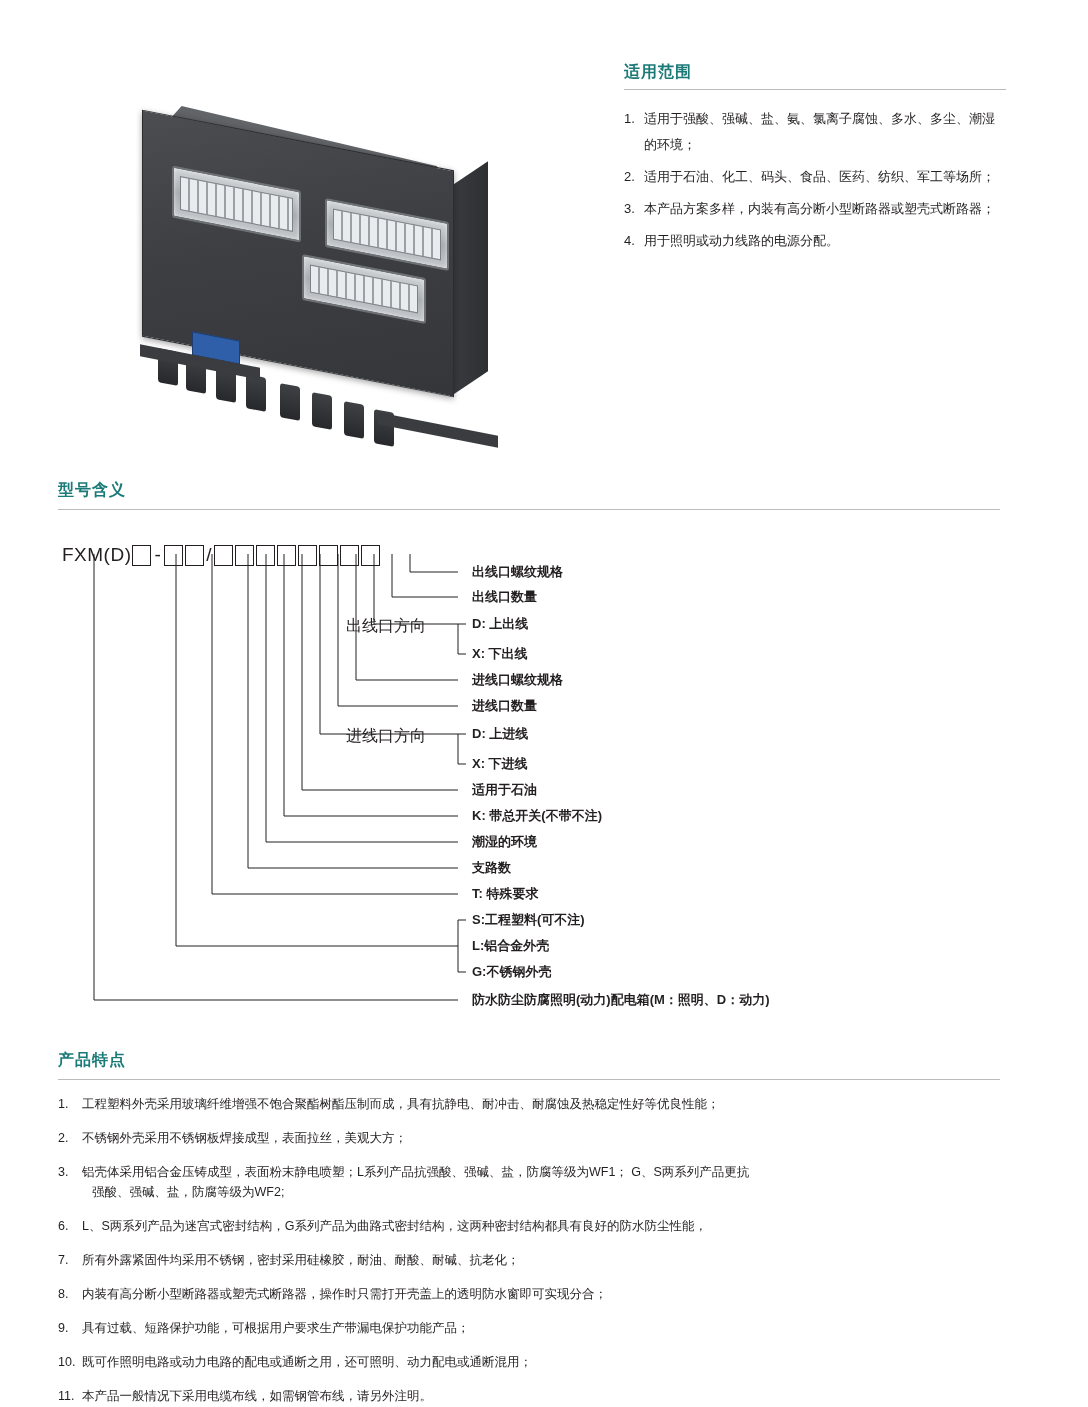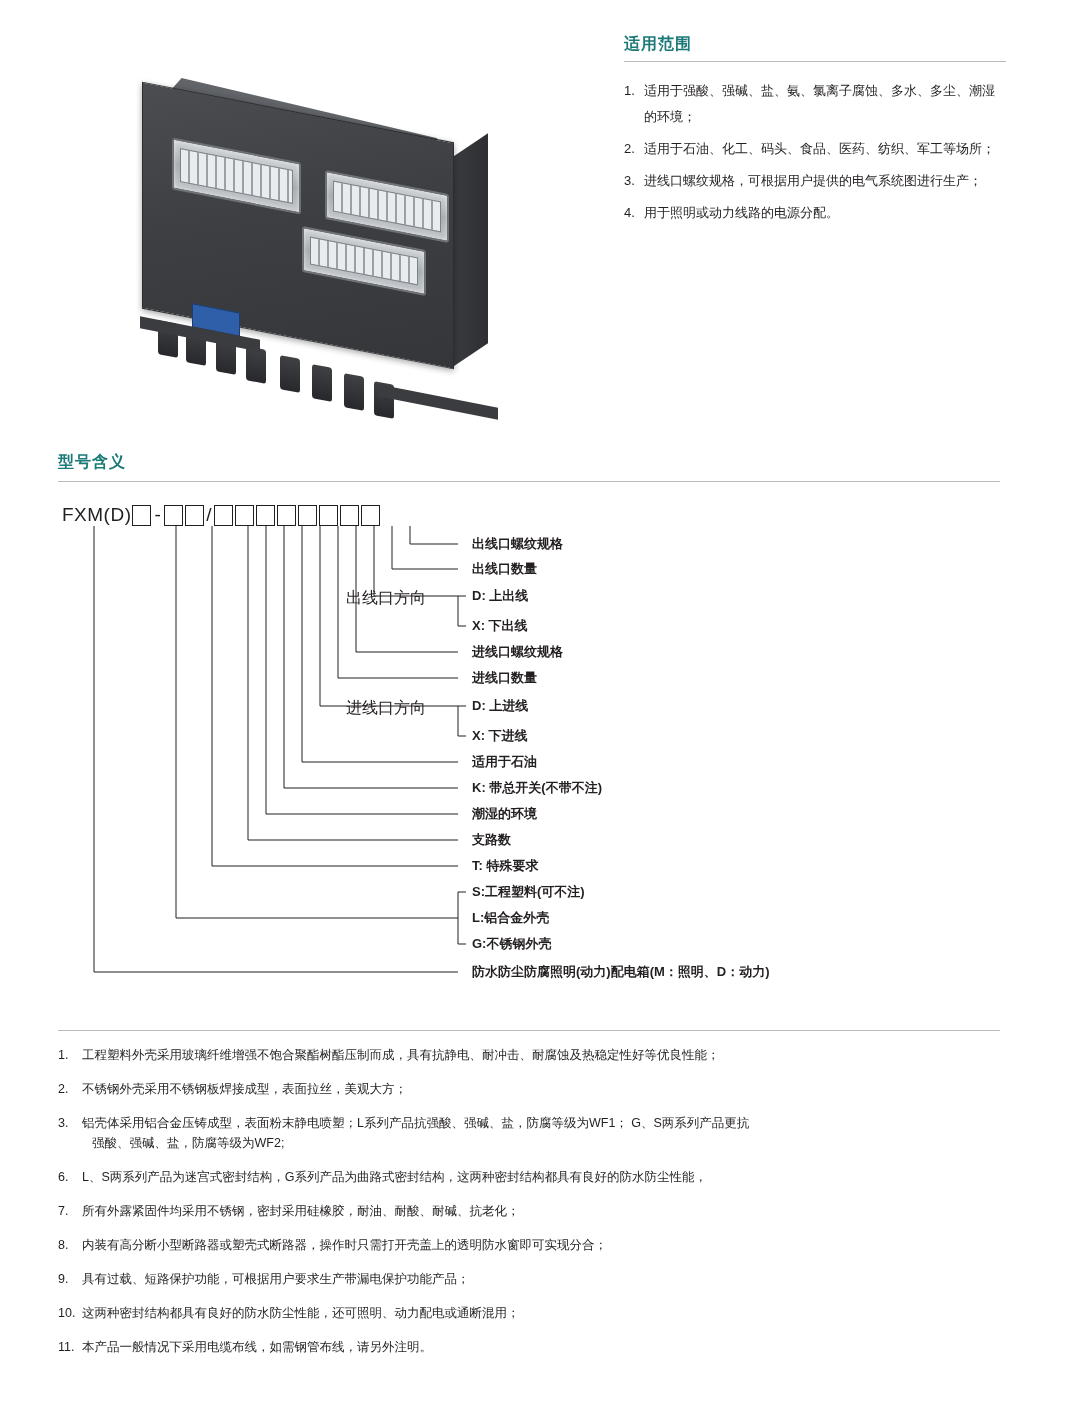--- a/index.html
+++ b/index.html
@@ -12,20 +12,21 @@
     height: 1407px;
     font-family: "Liberation Sans", "DejaVu Sans", sans-serif;
     color: #231f20;
     position: relative;
     overflow: hidden;
   }
   .page {
     position: relative;
     width: 1088px;
     height: 1101px;
+    margin-top: 28px;
   }
 
   
   .top {
     position: absolute;
     left: 0; top: 0;
     width: 1088px;
     height: 430px;
   }
   .product-photo {
@@ -170,21 +171,21 @@
   }
 
   .model-diagram {
     position: relative;
     margin-top: 22px;
     height: 510px;
   }
   .code-row {
     position: absolute;
     left: 4px;
-    top: 0;
+    top: 12px;
     display: flex;
     align-items: center;
     font-size: 19px;
     letter-spacing: 0.5px;
   }
   .code-row .slot {
     display: inline-block;
     width: 17px;
     height: 19px;
     border: 1px solid #231f20;
@@ -280,21 +281,21 @@
         <li>
           <span class="num">1.</span>
           <span class="txt">适用于强酸、强碱、盐、氨、氯离子腐蚀、多水、多尘、潮湿的环境；</span>
         </li>
         <li>
           <span class="num">2.</span>
           <span class="txt">适用于石油、化工、码头、食品、医药、纺织、军工等场所；</span>
         </li>
         <li>
           <span class="num">3.</span>
-          <span class="txt">进线口螺纹规格，可根据用户提供的电气系统图进行生产；</span>
+          <span class="txt">本产品方案多样，内装有高分断小型断路器或塑壳式断路器；</span>
         </li>
         <li>
           <span class="num">4.</span>
           <span class="txt">用于照明或动力线路的电源分配。</span>
         </li>
       </ul>
     </div>
   </div>
 
   <div class="model-section">
@@ -377,20 +378,21 @@
       <div class="lbl" style="left:414px; top:328px;">支路数</div>
       <div class="lbl" style="left:414px; top:354px;">T: 特殊要求</div>
       <div class="lbl" style="left:414px; top:380px;">S:工程塑料(可不注)</div>
       <div class="lbl" style="left:414px; top:406px;">L:铝合金外壳</div>
       <div class="lbl" style="left:414px; top:432px;">G:不锈钢外壳</div>
       <div class="lbl" style="left:414px; top:460px;">防水防尘防腐照明(动力)配电箱(M：照明、D：动力)</div>
     </div>
   </div>
 
   <div class="features">
+    <div class="sec-head">产品特点</div>
     <div class="sec-rule"></div>
 
     <ul class="feat-list">
       <li>
         <span class="num">1.</span>
         <span class="txt">工程塑料外壳采用玻璃纤维增强不饱合聚酯树酯压制而成，具有抗静电、耐冲击、耐腐蚀及热稳定性好等优良性能；</span>
       </li>
       <li>
         <span class="num">2.</span>
         <span class="txt">不锈钢外壳采用不锈钢板焊接成型，表面拉丝，美观大方；</span>
@@ -413,21 +415,21 @@
       <li>
         <span class="num">8.</span>
         <span class="txt">内装有高分断小型断路器或塑壳式断路器，操作时只需打开壳盖上的透明防水窗即可实现分合；</span>
       </li>
       <li>
         <span class="num">9.</span>
         <span class="txt">具有过载、短路保护功能，可根据用户要求生产带漏电保护功能产品；</span>
       </li>
       <li>
         <span class="num">10.</span>
-        <span class="txt">这两种密封结构都具有良好的防水防尘性能，还可照明、动力配电或通断混用；</span>
+        <span class="txt">既可作照明电路或动力电路的配电或通断之用，还可照明、动力配电或通断混用；</span>
       </li>
       <li>
         <span class="num">11.</span>
         <span class="txt">本产品一般情况下采用电缆布线，如需钢管布线，请另外注明。</span>
       </li>
     </ul>
   </div>
 
 </div>
 

